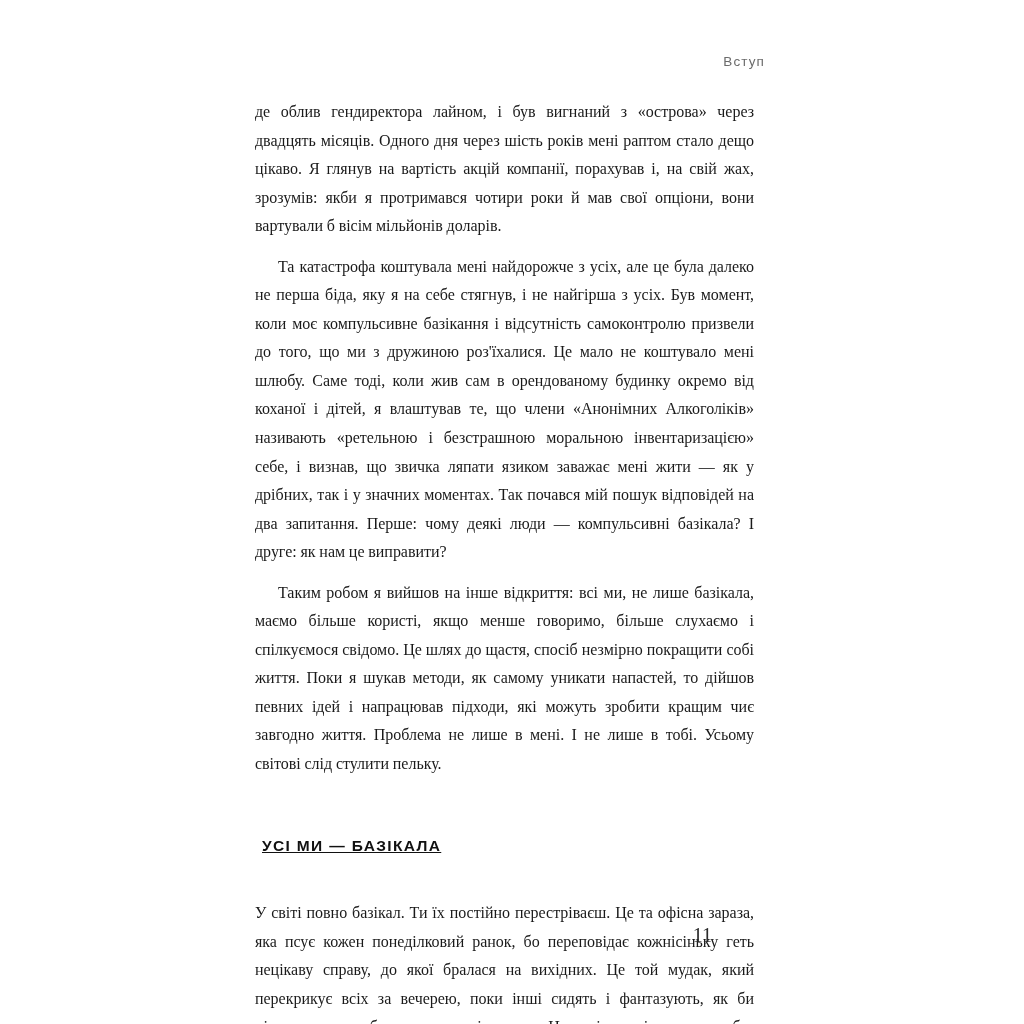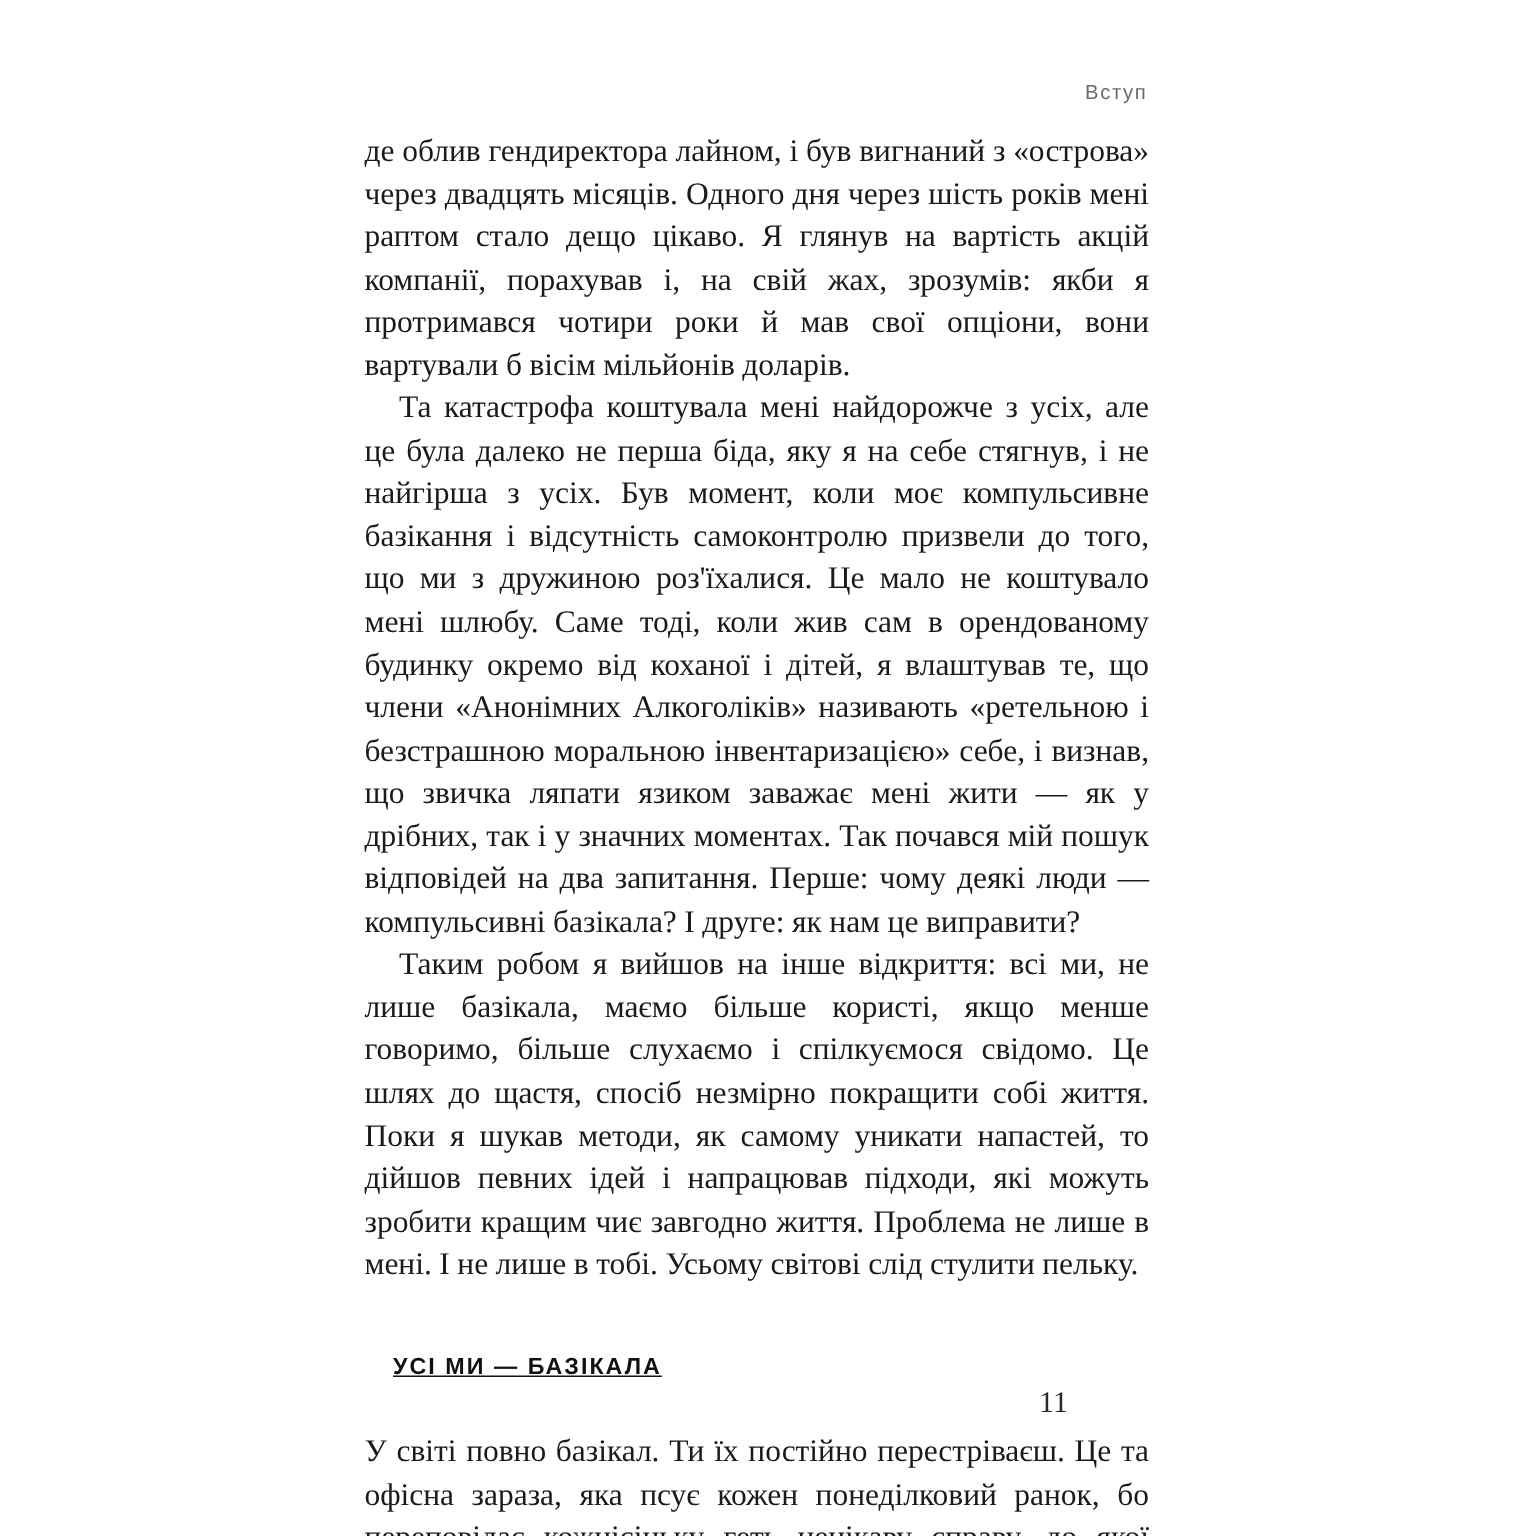--- a/index.html
+++ b/index.html
@@ -42,22 +42,22 @@
 
   
   .text-column {
     position: absolute;
     top: 86px;
     left: 243px;
     width: 523px;
   }
 
   .para {
-    margin: 0;
-    font-size: 21px;
+    margin: 12px;
+    font-size: 16px;
     line-height: 28.55px;
     text-align: justify;
     text-justify: inter-word;
     letter-spacing: -0.02px;
     word-spacing: -0.2px;
     hyphens: manual;
     text-indent: 0;
   }
   .para.indent {
     text-indent: 23px;

